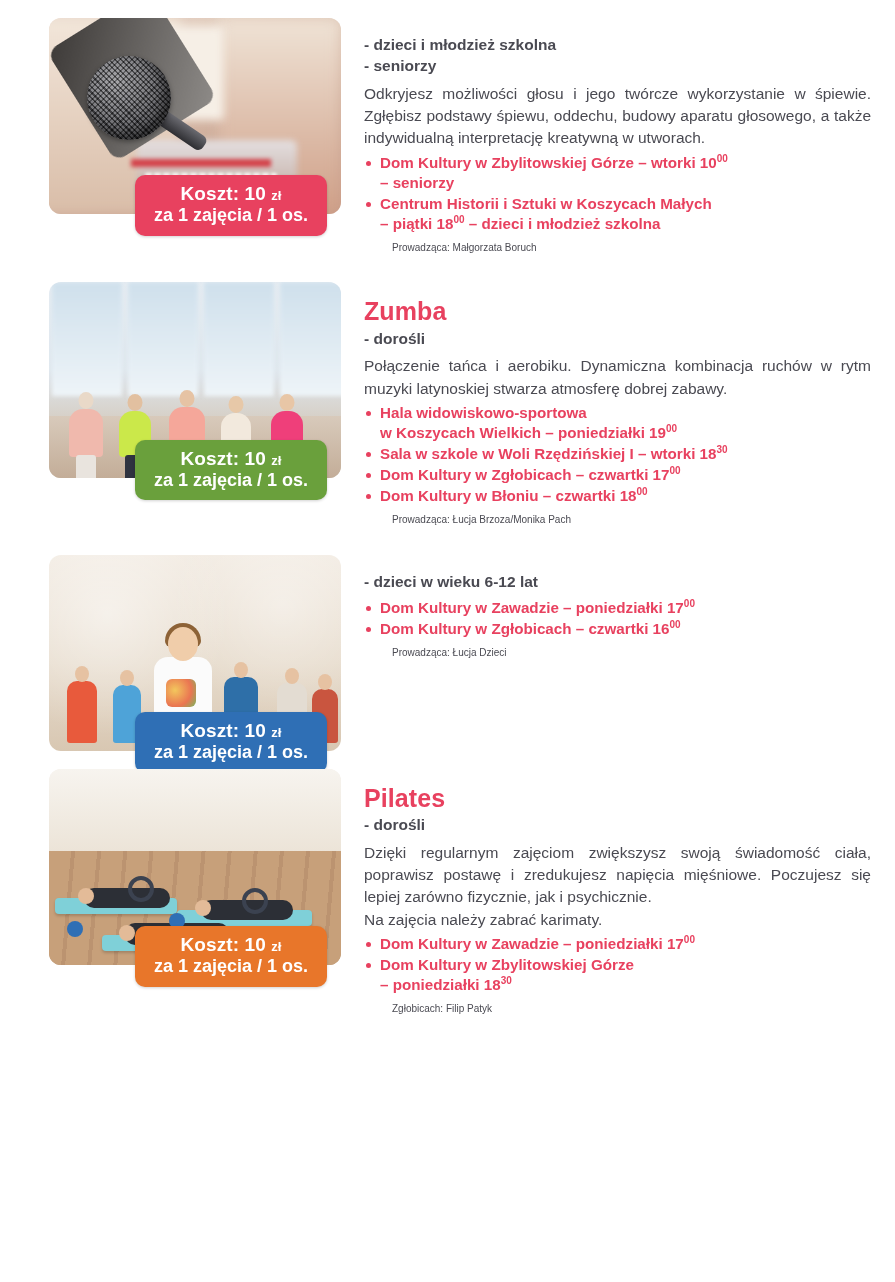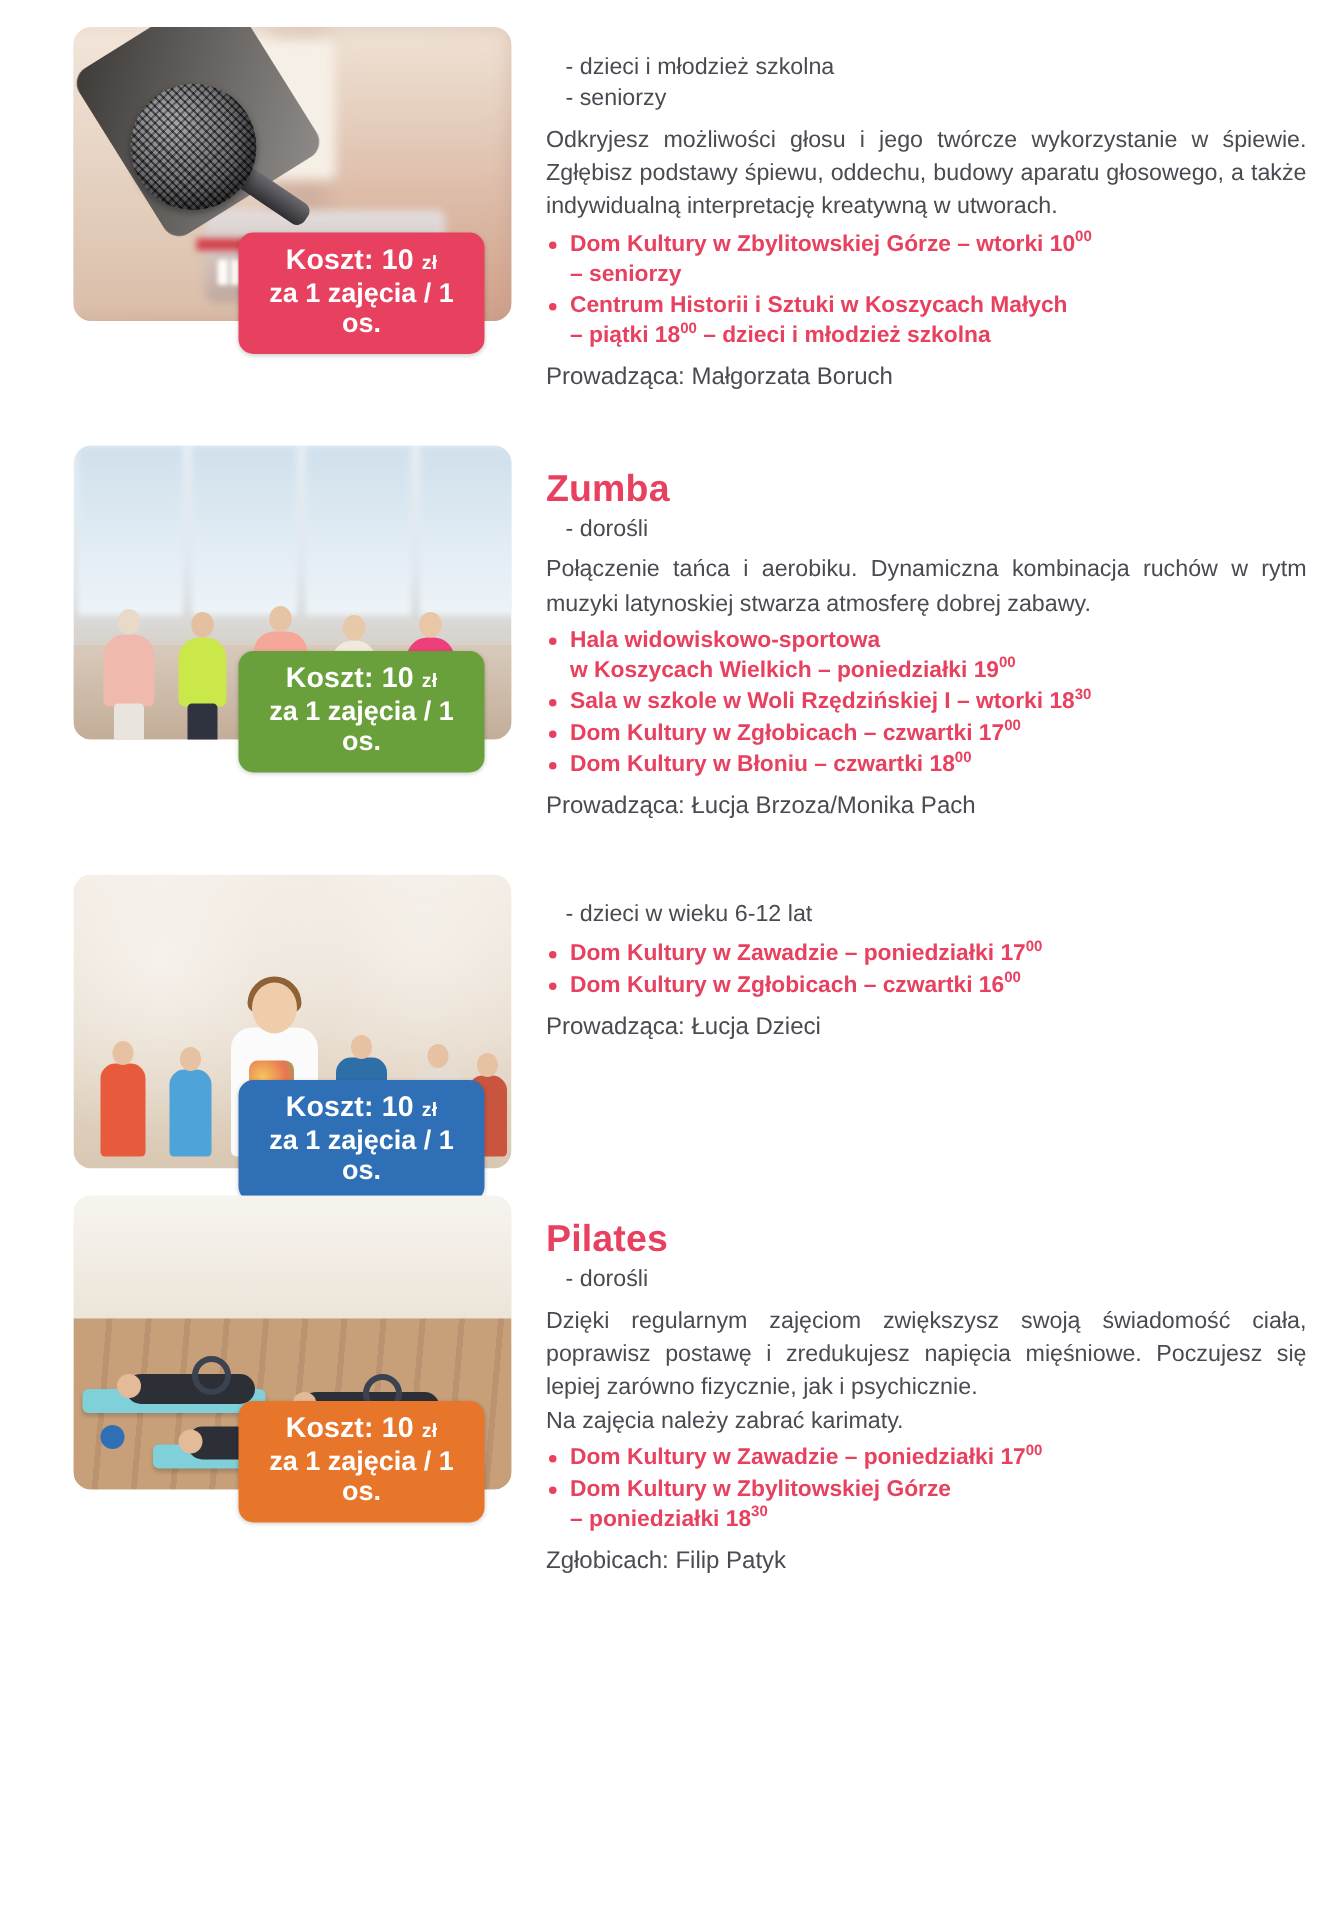--- a/index.html
+++ b/index.html
@@ -43,23 +43,23 @@
     position: relative;
   }
   .photo-inner {
     width: 100%;
     height: 100%;
     position: relative;
   }
 
   .badge {
     position: absolute;
-    left: 135px;
+    left: 111px;
     bottom: -22px;
-    width: 164px;
+    width: 192px;
     border-radius: 10px;
     color: #ffffff;
     text-align: center;
     padding: 9px 6px 10px 6px;
     box-shadow: 0 1px 3px rgba(0,0,0,.18);
   }
   .badge .cost {
     font-size: 19px;
     font-weight: bold;
     line-height: 1.05;
@@ -87,21 +87,22 @@
     font-size: 25px;
     font-weight: bold;
     line-height: 1.1;
     margin: 0 0 2px 0;
     letter-spacing: .1px;
   }
   .audience {
     font-size: 15.5px;
     color: #4a4a52;
     line-height: 1.38;
-    margin: 0 0 6px 13px;
+    margin: 0 0 6px 0;
+    font-weight: bold;
   }
   .desc {
     font-size: 15.5px;
     line-height: 1.44;
     color: #4a4a52;
     text-align: justify;
     margin: 0 0 2px 0;
     max-width: 510px;
   }
   ul.places {
@@ -127,24 +128,25 @@
     height: 5px;
     border-radius: 50%;
     background: #e8415f;
   }
   ul.places li sup {
     font-size: 10px;
     vertical-align: super;
     line-height: 0;
   }
   .instructor {
-    font-size: 16px;
+    font-size: 10px;
     color: #4a4a52;
     margin-top: 7px;
     line-height: 1.35;
+    margin-left: 28px;
   }
   .instructor .lab { color: #4a4a52; }
 
   
   .ph { position: absolute; }
 
   
   .p1 { height: 196px; background: linear-gradient(160deg,#e9d9cd 0%, #dcc3b2 35%, #cfae9c 60%, #c79b88 100%); }
   .p1 .blur-a { left: -10%; top: 0; width: 55%; height: 100%; background: linear-gradient(180deg,#f2e6da,#d9bda8); filter: blur(6px); }
   .p1 .blur-b { right: 0; top: 0; width: 42%; height: 100%; background: linear-gradient(180deg,#efe3d6,#cf9f87); filter: blur(7px); }

